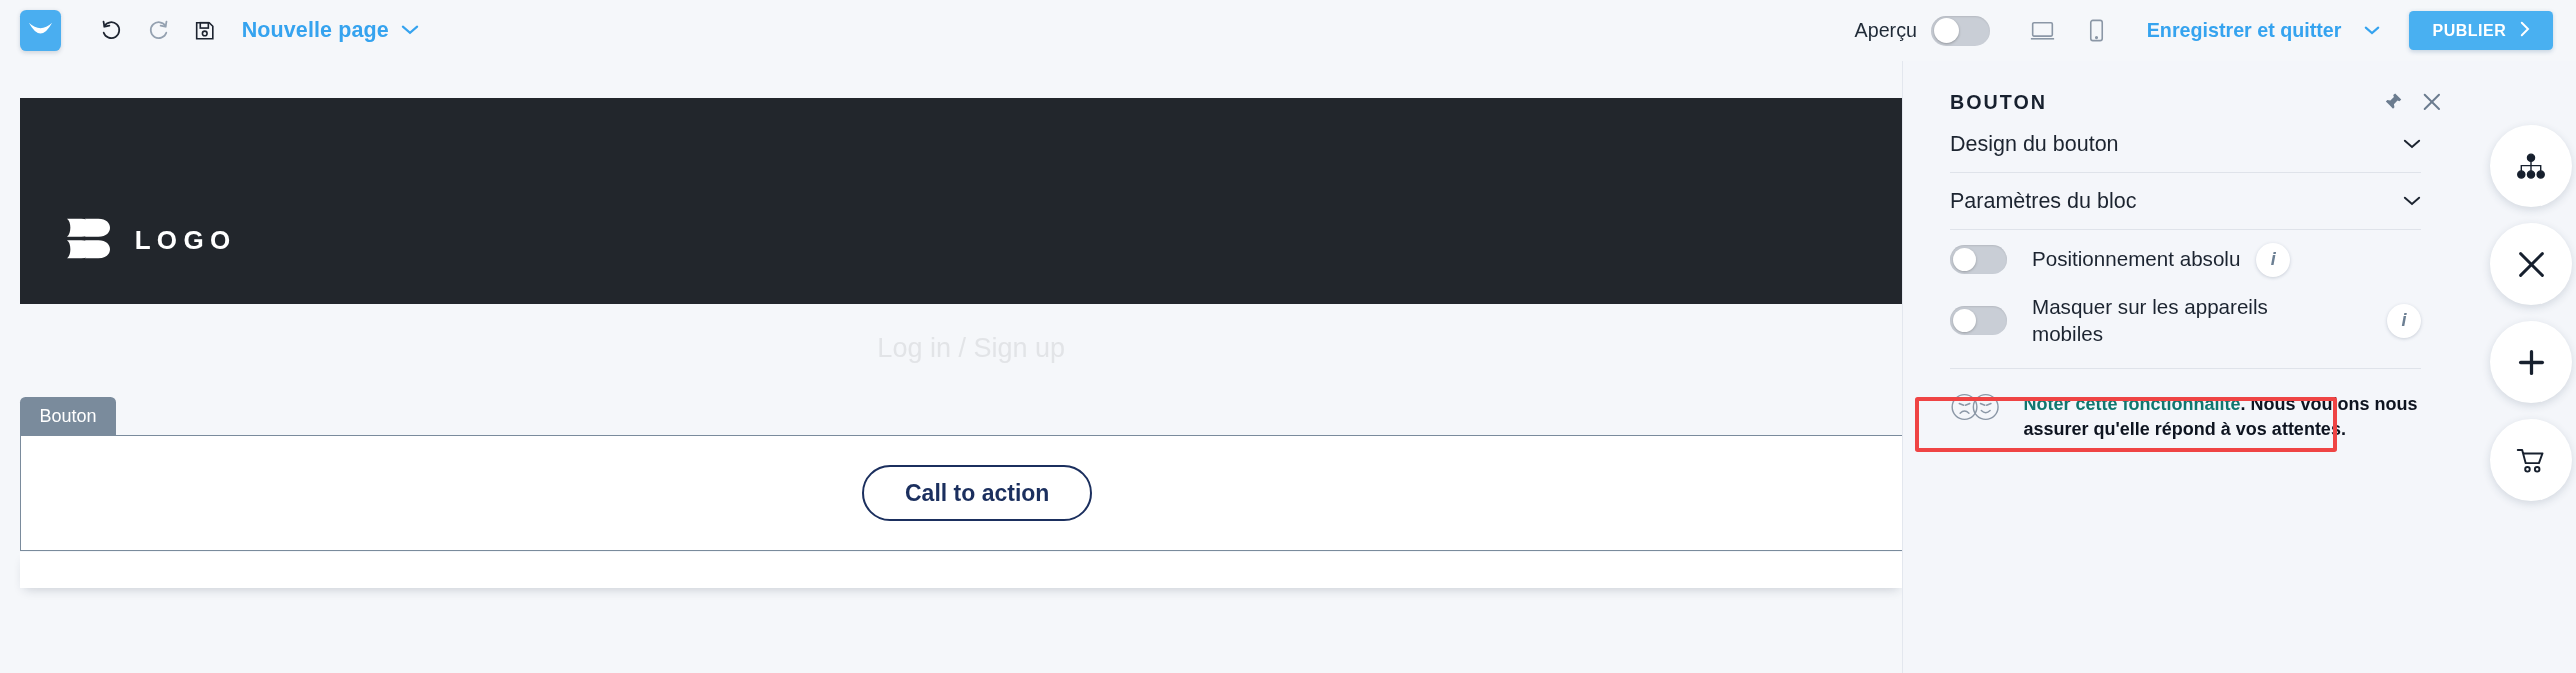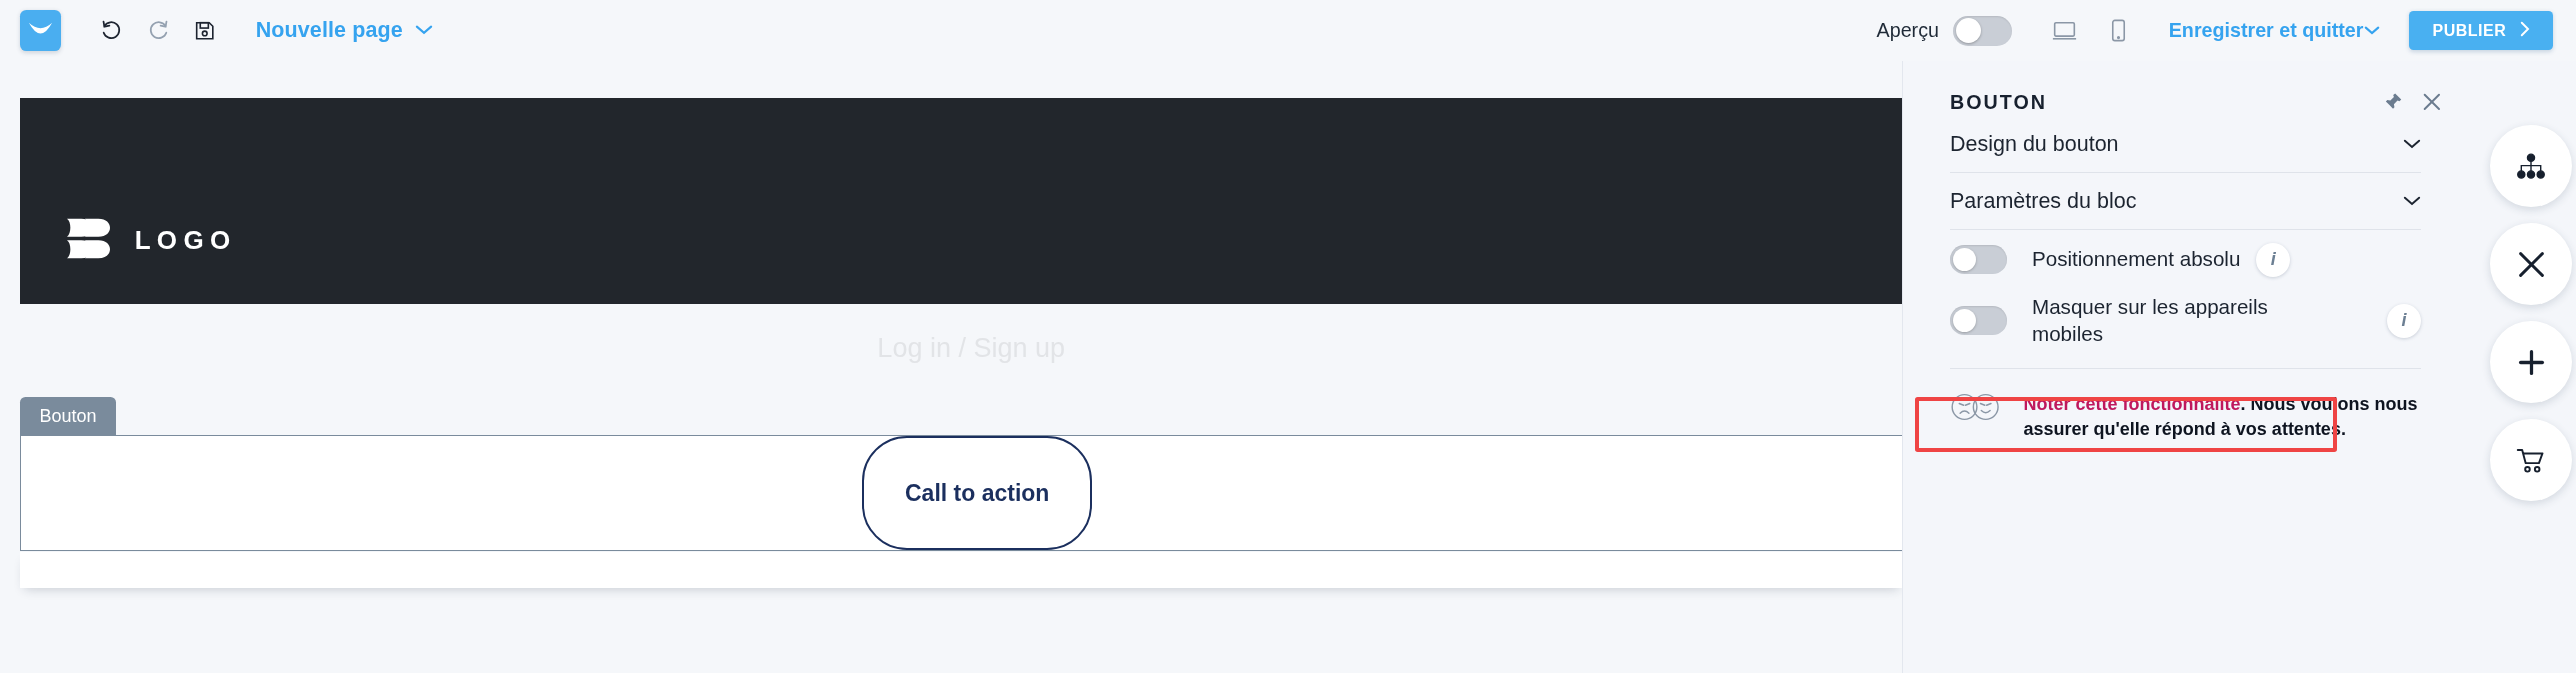--- a/index.html
+++ b/index.html
@@ -24,21 +24,21 @@
     display: flex; align-items: center; justify-content: center;
     box-shadow: 0 1.8px 4.5px rgba(40,60,90,.18);
   }
   .icon-btn {
     width: 47px; height: 41px;
     display: flex; align-items: center; justify-content: center;
     cursor: pointer;
   }
   .icon-btn.undo { margin-left: 27px; }
   .page-name {
-    margin-left: 27px;
+    margin-left: 13px;
     display: flex; align-items: center; gap: 12.5px;
     cursor: pointer;
   }
   .page-name .label {
     color: #35a3ef; font-size: 21.5px; font-weight: bold;
     letter-spacing: 0.1px;
   }
 
   .topbar-right {
     margin-left: auto; display: flex; align-items: center;
@@ -55,21 +55,21 @@
     content: ""; position: absolute; top: 2.7px; left: 2.7px;
     width: 25px; height: 25px; border-radius: 50%;
     background: #fff; box-shadow: 0 0.9px 2.7px rgba(0,0,0,.28);
   }
   .device-btn {
     width: 41px; height: 41px; margin-left: 12.5px;
     display: flex; align-items: center; justify-content: center; cursor: pointer;
   }
   .device-btn.first { margin-left: 32px; }
   .save-exit {
-    margin-left: 30px; display: flex; align-items: center; gap: 1px; cursor: pointer;
+    margin-left: 30px; display: flex; align-items: center; gap: 23px; cursor: pointer;
   }
   .save-exit .label { color: #35a3ef; font-size: 19.7px; font-weight: bold; }
   .publish-btn {
     margin-left: 29px;
     height: 39px; padding: 0 23px; border-radius: 4.5px;
     background: #49b0f1; color: #fff;
     font-size: 16px; font-weight: bold; letter-spacing: 0.5px;
     display: flex; align-items: center; gap: 14px;
     cursor: pointer; border: none;
     font-family: "Liberation Sans", sans-serif;
@@ -108,21 +108,21 @@
     border-radius: 5.4px 5.4px 0 0;
     font-size: 18px;
     display: flex; align-items: center;
     cursor: pointer;
   }
   .block-selected {
     position: absolute; left: 19.7px; top: 356px;
     width: 1883px; height: 116px;
     background: #fff;
     border: 0.9px solid #7a8b9c;
-    display: flex; justify-content: center; padding-left: 32px;
+    display: flex; align-items: center; justify-content: center; padding-left: 32px;
   }
   .cta-button {
     border: 2.7px solid #1b2f5e; border-radius: 45px;
     padding: 12.5px 41px;
     color: #1b2f5e; font-size: 23px; font-weight: bold;
     background: transparent; cursor: pointer;
     font-family: "Liberation Sans", sans-serif;
   }
   .canvas-rest {
     position: absolute; left: 19.7px; top: 473px;
@@ -199,21 +199,21 @@
   }
 
   .panel-sep {
     margin: 16px 0 0 47px; width: 471px; height: 0.9px; background: #dfe3ea;
   }
   .feedback {
     margin: 23px 0 0 47px; width: 501px;
     display: flex; align-items: flex-start; gap: 21.5px;
   }
   .feedback .text { font-size: 18px; color: #0e1420; line-height: 1.42; font-weight: bold; }
-  .feedback .text a { color: #be185d; text-decoration: none; }
+  .feedback .text a { color: #0f766e; text-decoration: none; }
 
   
   .fab-col {
     position: absolute; left: 2490px; top: 125px;
     display: flex; flex-direction: column; gap: 16px;
   }
   .fab {
     width: 82px; height: 82px; border-radius: 50%;
     background: #fff; box-shadow: 0 2.7px 9px rgba(40,60,90,.16);
     display: flex; align-items: center; justify-content: center;

